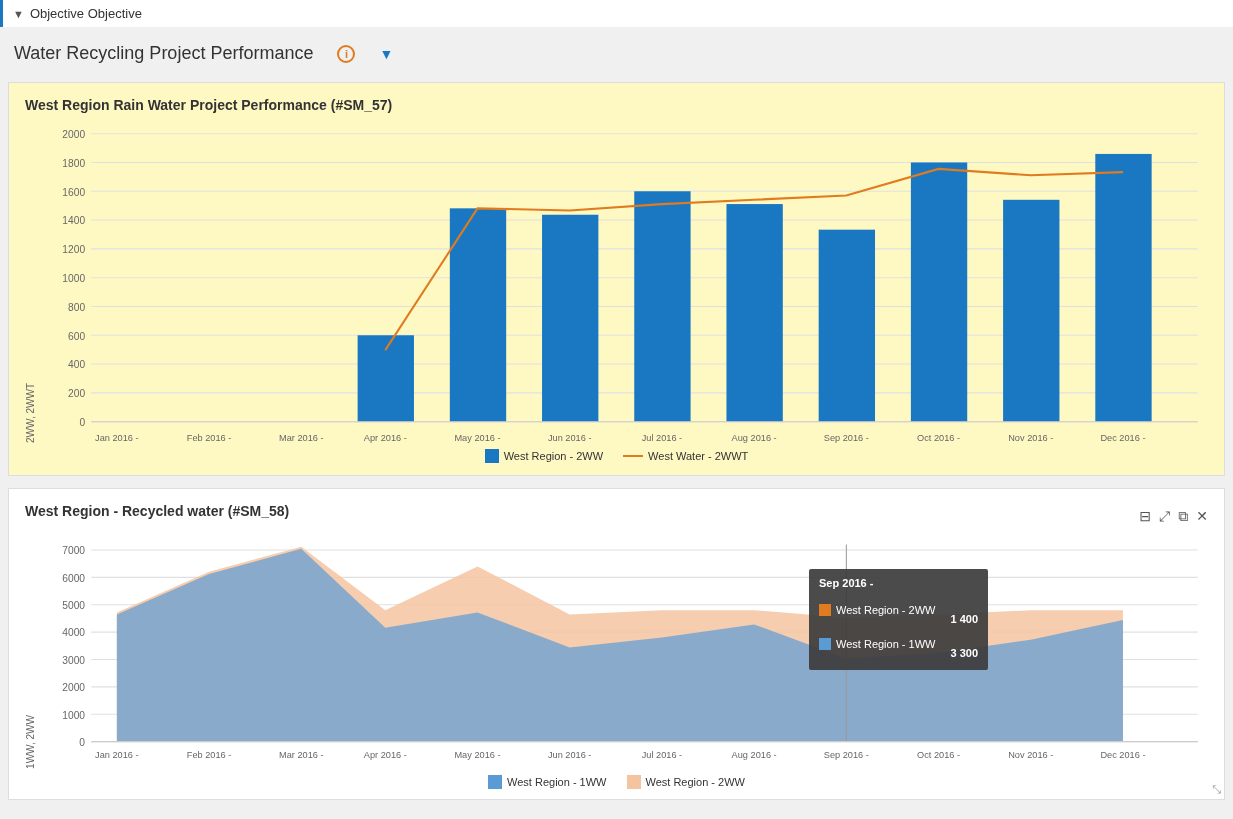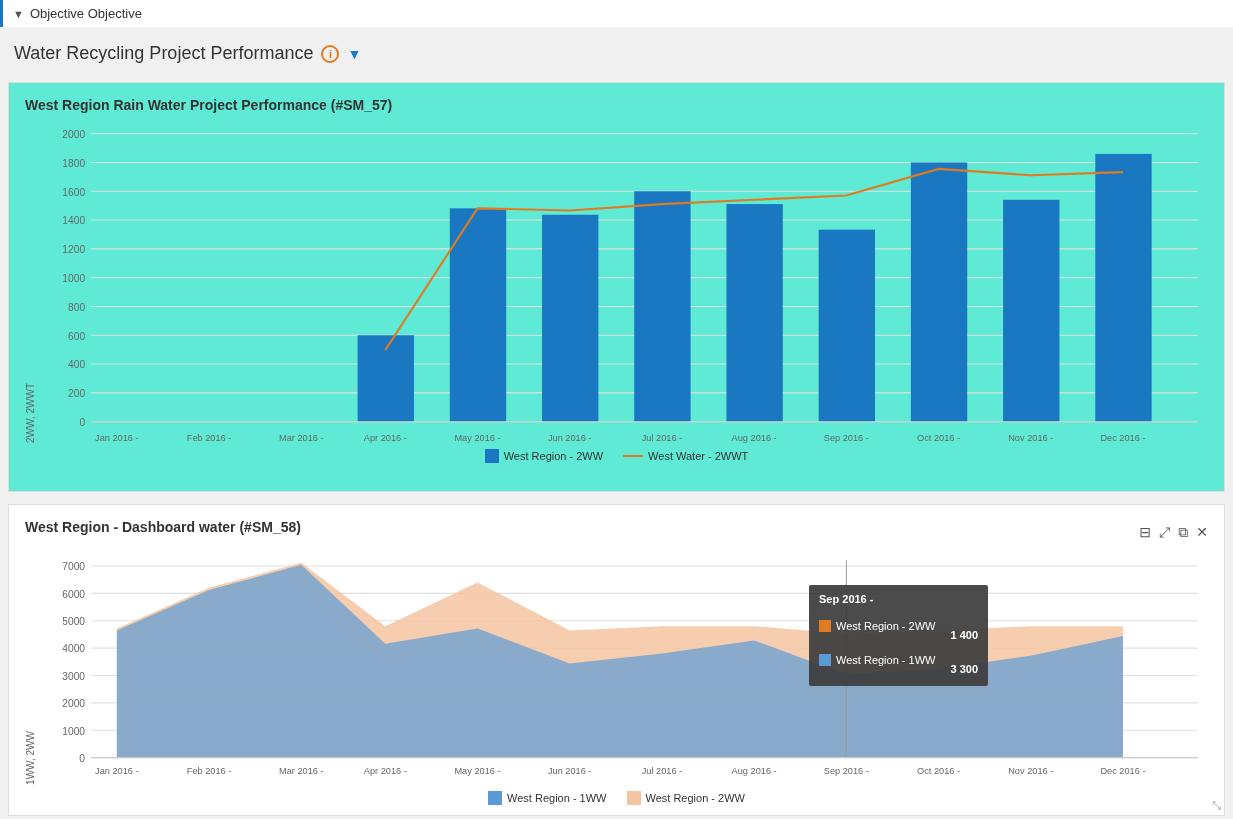--- a/index.html
+++ b/index.html
@@ -28,21 +28,21 @@
     }
     .header-bar .chevron {
       margin-right: 6px;
       color: #555;
       font-size: 11px;
     }
     .page-header {
       padding: 8px 14px;
       display: flex;
       align-items: center;
-      gap: 8px;
+      gap: 24px;
       margin-bottom: 10px;
     }
     .page-title {
       font-size: 18px;
       font-weight: 400;
       color: #333;
     }
     .info-icon {
       width: 18px;
       height: 18px;
@@ -53,23 +53,23 @@
       display: flex;
       align-items: center;
       justify-content: center;
       font-weight: bold;
     }
     .filter-icon {
       color: #1a78c2;
       font-size: 14px;
     }
     .chart-panel {
-      background: #5eead4;
+      background: #fef9c3;
       margin: 0 8px 12px 8px;
-      padding: 14px 16px 28px 16px;
+      padding: 14px 16px 12px 16px;
       border: 1px solid #ddd;
     }
     .chart-title {
       font-size: 14px;
       font-weight: bold;
       color: #333;
       margin-bottom: 10px;
     }
     .chart-area {
       position: relative;
@@ -281,21 +281,21 @@
         <div class="legend-item">
           <div class="legend-line"></div>
           <span>West Water - 2WWT</span>
         </div>
       </div>
     </div>
   </div>
 
   <div class="chart2-panel">
     <div class="chart2-header">
-      <div class="chart-title">West Region - Dashboard water (#SM_58)</div>
+      <div class="chart-title">West Region - Recycled water (#SM_58)</div>
       <div class="chart2-actions">
         <span>⊟</span>
         <span>⤢</span>
         <span>⧉</span>
         <span>✕</span>
       </div>
     </div>
     <div class="chart-area" style="position:relative;">
       <div style="display:flex; align-items:flex-end; height:230px; position:relative;">
         <div class="y-axis-label">1WW, 2WW</div>

